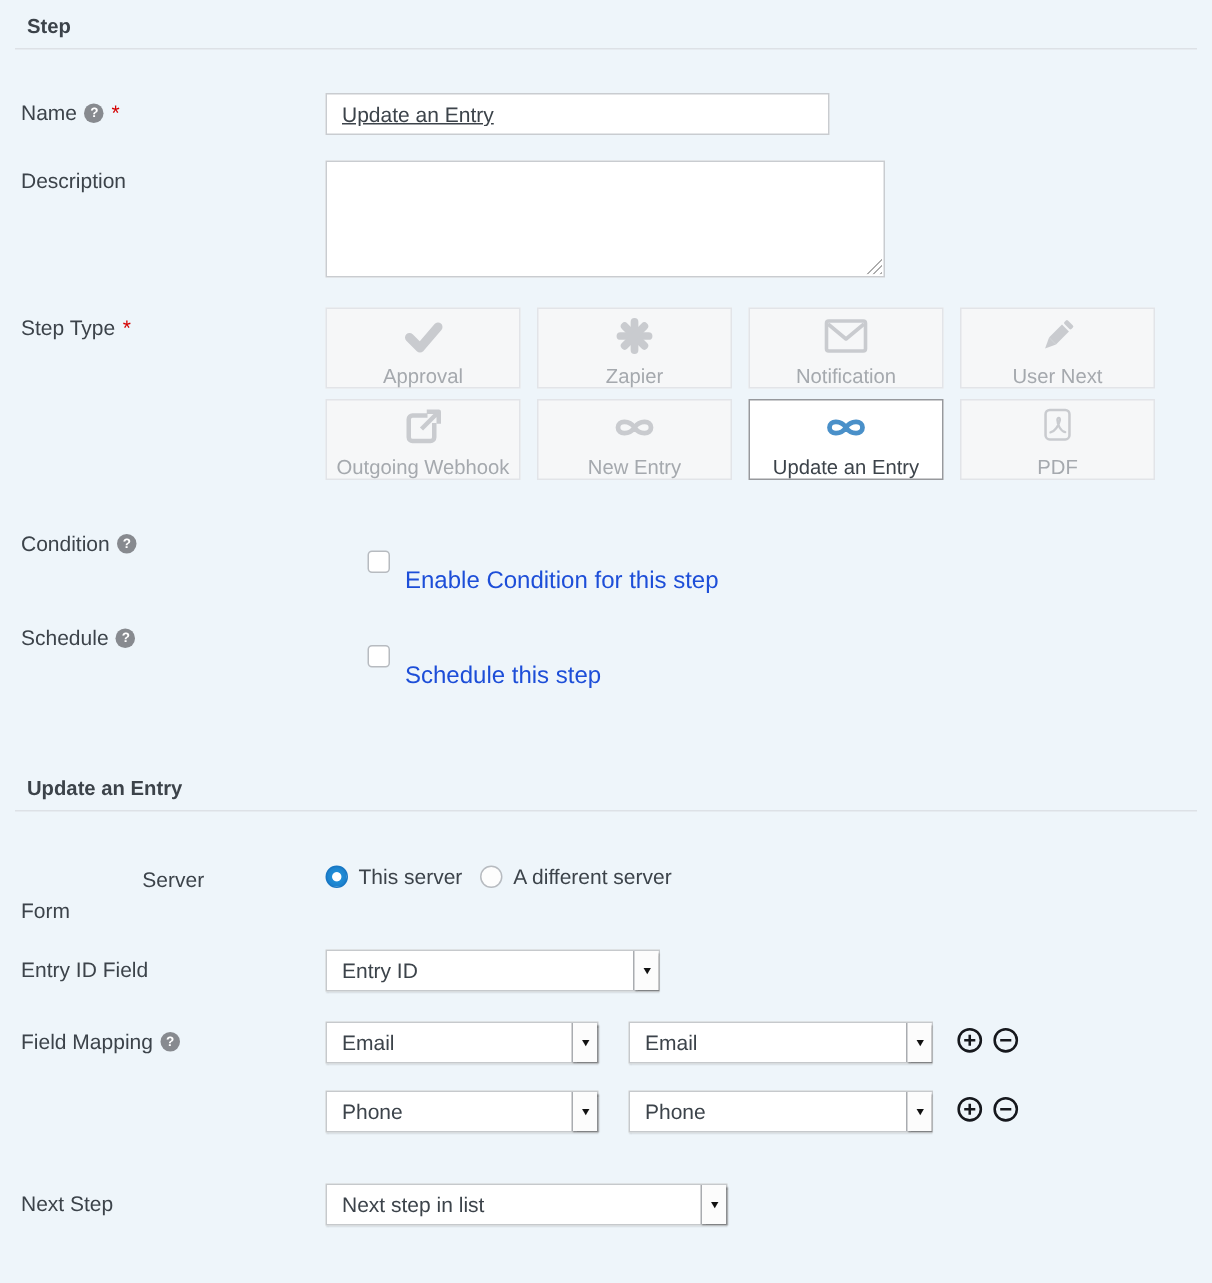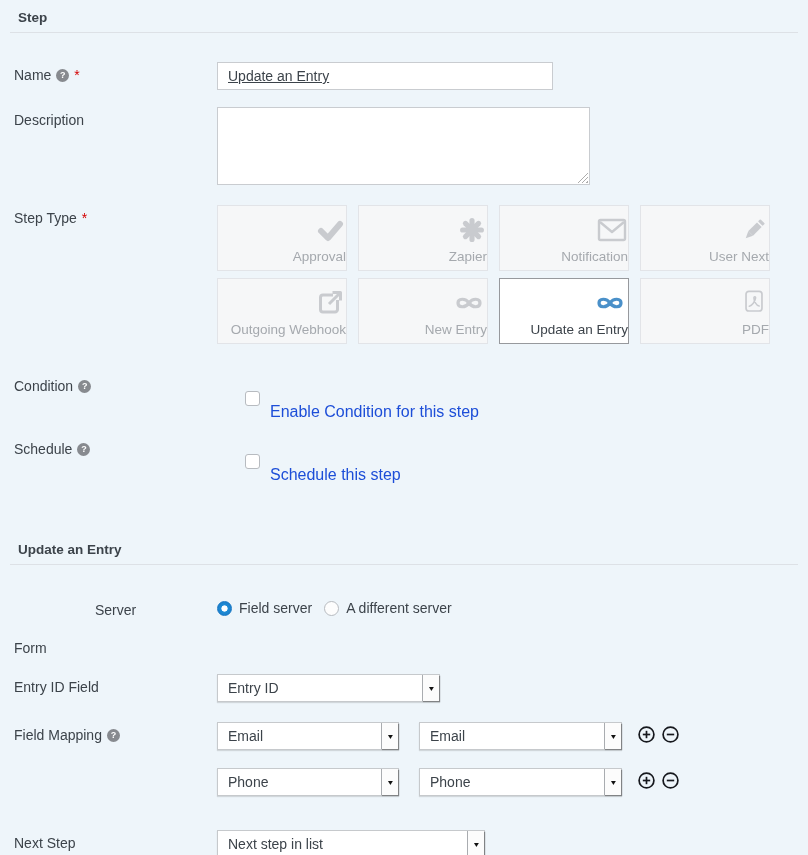--- a/index.html
+++ b/index.html
@@ -56,24 +56,24 @@
   .resize-handle {
     position:absolute; right:1px; bottom:1px; width:11px; height:11px;
     background:repeating-linear-gradient(135deg, transparent 0 2px, #adadad 2px 3px);
     clip-path:polygon(100% 0, 100% 100%, 0 100%);
     pointer-events:none;
   }
 
   .row-steptype { margin-top:20px; }
   .tile-grid { display:flex; flex-wrap:wrap; width:575px; }
   .tile {
-    width:130px; height:66px; box-sizing:border-box;
+    width:130px; height:54px; box-sizing:border-box;
     margin:0 11px 7px 0;
     background:#f6f7f8; border:1px solid #e2e4e8;
-    display:flex; flex-direction:column; align-items:flex-end; justify-content:center;
+    display:flex; flex-direction:column; align-items:center; justify-content:center;
     cursor:pointer;
   }
   .tile .ticon { height:36px; display:flex; align-items:center; justify-content:center; color:#c9cbcf; }
   .tile .tlabel { font-size:13.5px; color:#a5a9ae; margin-top:1px; white-space:nowrap; }
   .tile.selected { background:#fff; border-color:#97999d; }
   .tile.selected .ticon { color:#4a90c9; }
   .tile.selected .tlabel { color:#3c434a; }
 
   .row-condition { margin-top:22px;gap:28px; }
   .row-schedule { margin-top:15px;gap:28px; }
@@ -90,21 +90,21 @@
   .radio {
     width:15px; height:15px; border-radius:50%; box-sizing:border-box; cursor:pointer;
   }
   .radio.unchecked { background:#fdfdfd; border:1px solid #b7bbc0; }
   .radio.checked {
     background:radial-gradient(circle at 50% 50%, #ffffff 0 2.8px, #1f8cd6 3.4px, #1877c4 100%);
     border:1px solid #1877c4;
   }
   .radio-label { font-size:14px; margin:0 12px 0 7px; }
 
-  .row-form { margin-top:17px; }
+  .row-form { }
   .row-entry { margin-top:18px; }
   .row-mapping { margin-top:20px; }
   .row-mapping2 { margin-top:18px; }
   .row-next { margin-top:34px; }
 
   .sel {
     display:flex; align-items:stretch; height:28px; box-sizing:border-box;
     background:#fff; border:1px solid #c6c9cc;
     box-shadow:0 1px 1px rgba(0,0,0,0.12);
     cursor:pointer;
@@ -262,21 +262,21 @@
       <span class="check-label">Schedule this step</span>
     </div>
   </div>
 
   <div class="section-heading second">Update an Entry</div>
 
   <div class="row row-server">
     <div class="label">Server</div>
     <div class="radio-group">
       <span class="radio checked" id="radio-this-server"></span>
-      <span class="radio-label">Field server</span>
+      <span class="radio-label">This server</span>
       <span class="radio unchecked" id="radio-different-server"></span>
       <span class="radio-label">A different server</span>
     </div>
   </div>
 
   <div class="row row-form">
     <div class="label">Form</div>
   </div>
 
   <div class="row row-entry">

